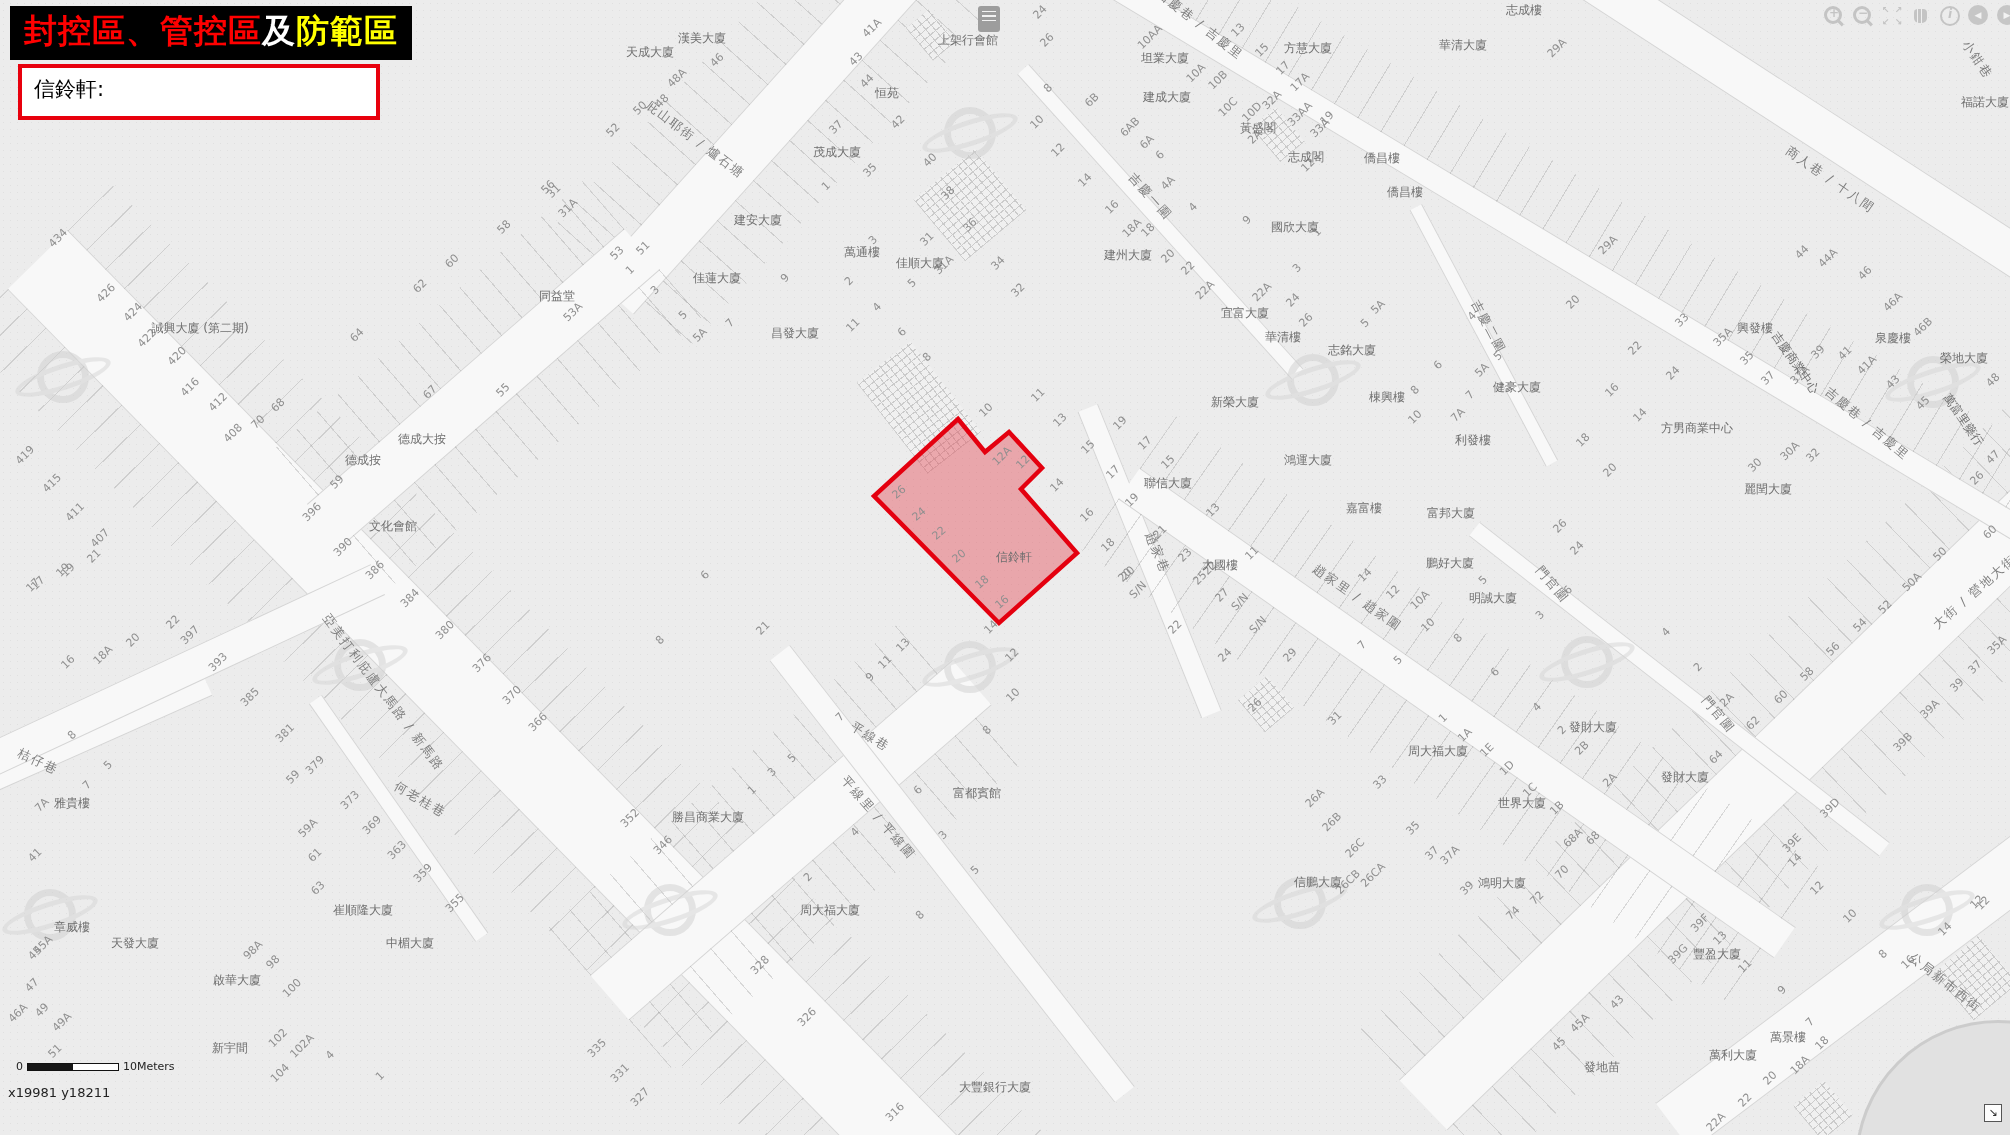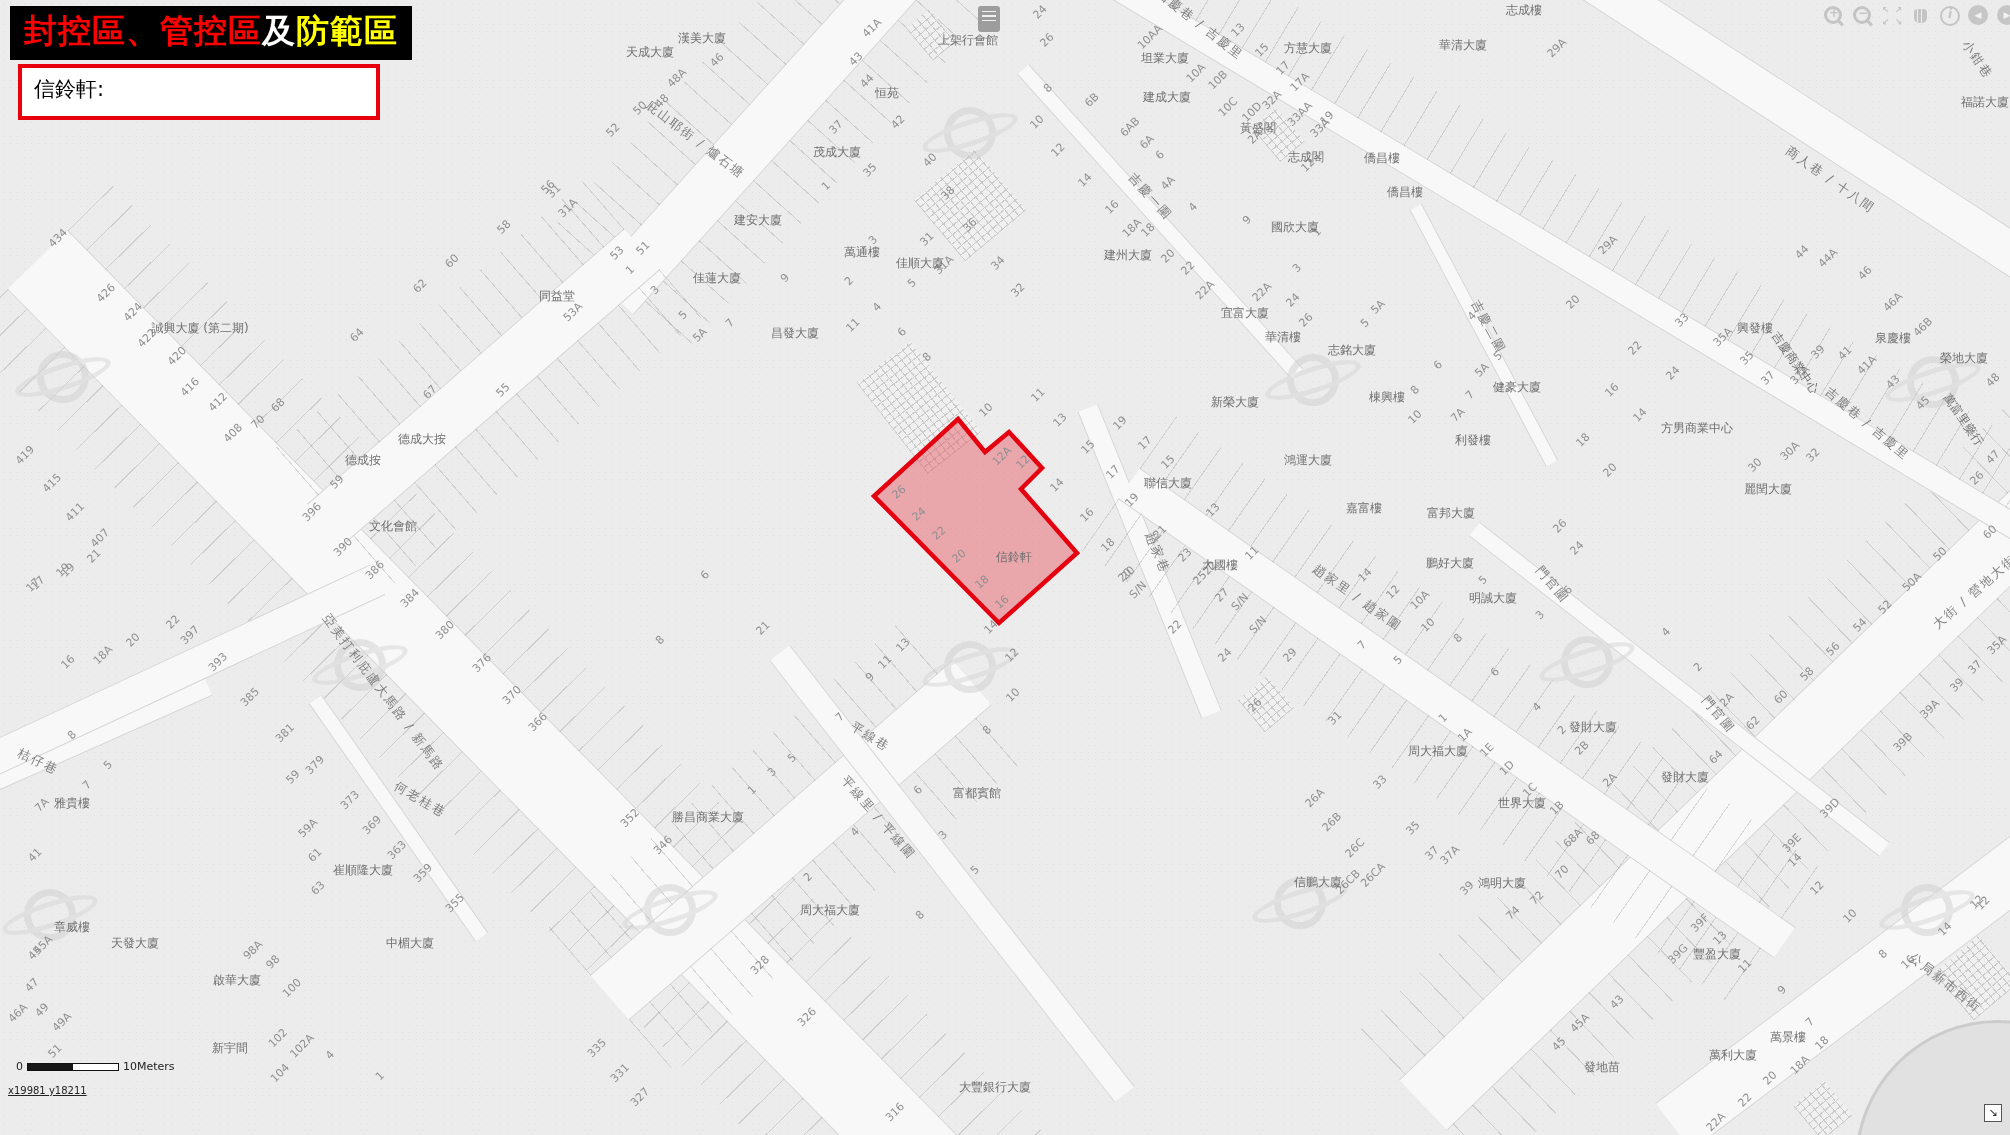--- a/index.html
+++ b/index.html
@@ -47,21 +47,21 @@
   .t-full .a3{left:2px;bottom:1px;} .t-full .a4{right:2px;bottom:1px;}
   .t-pan .palm{position:absolute;left:5px;top:5px;width:13px;height:14px;background:#c4c4c4;border-radius:4px 4px 5px 5px;
     background-image:linear-gradient(90deg,transparent 3px,#efefef 3px 4px,transparent 4px 7px,#efefef 7px 8px,transparent 8px);}
   .t-ident .ring2{position:absolute;left:2px;top:2px;width:16px;height:16px;border:2px solid #c4c4c4;border-radius:50%;}
   .t-ident .ii{position:absolute;left:0;top:3px;width:24px;text-align:center;color:#c4c4c4;font-size:12px;font-weight:bold;font-style:italic;}
   .t-circ{position:absolute;left:1px;top:1px;width:20px;height:20px;border-radius:50%;background:#c6c6c6;color:#f2f2f2;
     font-size:9px;text-align:center;line-height:20px;}
   #scale-bar{position:absolute;left:16px;top:1060px;z-index:10;color:#222;font-size:11px;}
   #scale-bar .bar{display:inline-block;vertical-align:middle;width:90px;height:6px;border:1px solid #111;
     background:linear-gradient(90deg,#161616 0 50%,#fff 50% 100%);margin:0 4px;}
-  #coords{position:absolute;left:8px;top:1085px;z-index:9;color:#222;font-size:10px;text-decoration:underline;}
+  #coords{position:absolute;left:8px;top:1085px;z-index:9;color:#222;font-size:13px;}
   #copyright-bar{position:absolute;left:0;top:1097px;width:590px;height:38px;z-index:11;background:#8e8e8e;
     color:#fff;font-size:19px;line-height:38px;padding-left:10px;box-sizing:border-box;white-space:nowrap;}
   #corner-icon{position:absolute;left:1984px;top:1104px;width:16px;height:16px;z-index:11;background:#fdfdfd;
     border:1px solid #555;color:#333;font-size:11px;line-height:15px;text-align:center;cursor:pointer;}
   #guild-icon{position:absolute;left:978px;top:6px;width:22px;height:26px;z-index:3;background:#9d9d9d;border-radius:3px;}
   #guild-icon::after{content:"";position:absolute;left:4px;right:4px;top:5px;height:10px;
     background:repeating-linear-gradient(180deg,#f2f2f2 0 1.5px,#9d9d9d 1.5px 4.5px);}
 </style>
 </head>
 <body>
@@ -517,21 +517,21 @@
       <div class="lbl b" style="left: 1602px; top: 1067px; transform: translate(-50%, -50%) rotate(0deg);">發地苗</div>
       <div class="lbl b" style="left: 830px; top: 910px; transform: translate(-50%, -50%) rotate(0deg);">周大福大廈</div>
       <div class="lbl b" style="left: 995px; top: 1087px; transform: translate(-50%, -50%) rotate(0deg);">大豐銀行大廈</div>
       <div class="lbl b" style="left: 977px; top: 793px; transform: translate(-50%, -50%) rotate(0deg);">富都賓館</div>
       <div class="lbl b" style="left: 708px; top: 817px; transform: translate(-50%, -50%) rotate(0deg);">勝昌商業大廈</div>
       <div class="lbl b" style="left: 72px; top: 803px; transform: translate(-50%, -50%) rotate(0deg);">雅貴樓</div>
       <div class="lbl b" style="left: 72px; top: 927px; transform: translate(-50%, -50%) rotate(0deg);">章威樓</div>
       <div class="lbl b" style="left: 135px; top: 943px; transform: translate(-50%, -50%) rotate(0deg);">天發大廈</div>
       <div class="lbl b" style="left: 237px; top: 980px; transform: translate(-50%, -50%) rotate(0deg);">啟華大廈</div>
       <div class="lbl b" style="left: 230px; top: 1048px; transform: translate(-50%, -50%) rotate(0deg);">新宇間</div>
-      <div class="lbl b" style="left: 363px; top: 870px; transform: translate(-50%, -50%) rotate(0deg);">崔順隆大廈</div>
+      <div class="lbl b" style="left: 363px; top: 910px; transform: translate(-50%, -50%) rotate(0deg);">崔順隆大廈</div>
       <div class="lbl b" style="left: 410px; top: 943px; transform: translate(-50%, -50%) rotate(0deg);">中楣大廈</div>
       <div class="lbl b" style="left: 1014px; top: 557px; transform: translate(-50%, -50%) rotate(0deg);">信鈴軒</div>
       <div class="lbl s" style="left: 695px; top: 140px; transform: translate(-50%, -50%) rotate(37deg);">庇山耶街 / 爐石塘</div>
       <div class="lbl s" style="left: 383px; top: 693px; transform: translate(-50%, -50%) rotate(53deg);">亞美打利庇盧大馬路 / 新馬路</div>
       <div class="lbl s" style="left: 1975px; top: 592px; transform: translate(-50%, -50%) rotate(-41deg);">大街 / 營地大街</div>
       <div class="lbl s" style="left: 1200px; top: 25px; transform: translate(-50%, -50%) rotate(38deg);">吉慶巷 / 吉慶里</div>
       <div class="lbl s" style="left: 1867px; top: 424px; transform: translate(-50%, -50%) rotate(40deg);">吉慶巷 / 吉慶里</div>
       <div class="lbl s" style="left: 1150px; top: 197px; transform: translate(-50%, -50%) rotate(48deg);">吉慶一圍</div>
       <div class="lbl s" style="left: 1488px; top: 327px; transform: translate(-50%, -50%) rotate(62deg);">吉慶二圍</div>
       <div class="lbl s" style="left: 1830px; top: 180px; transform: translate(-50%, -50%) rotate(35deg);">商人巷 / 十八間</div>

